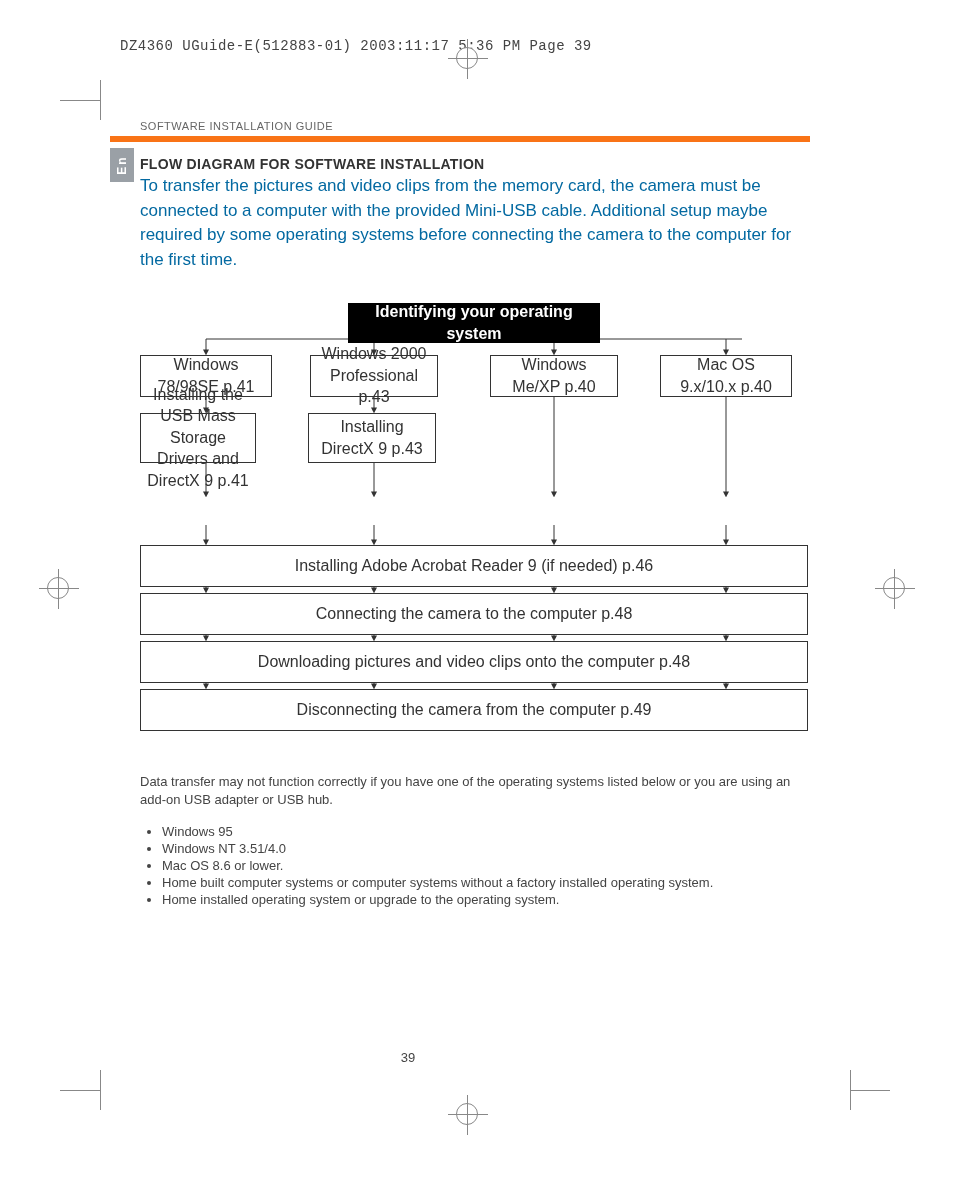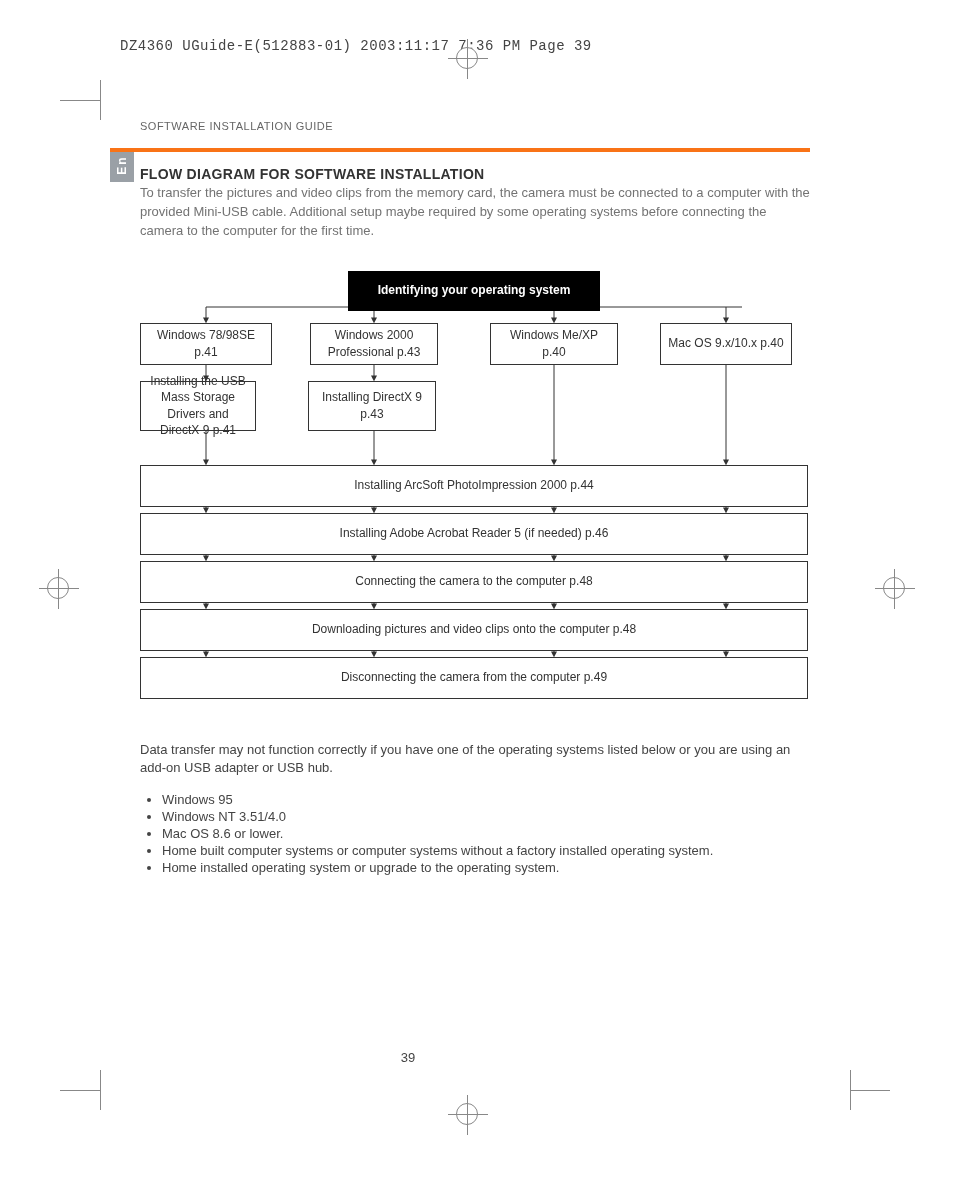--- a/index.html
+++ b/index.html
@@ -62,22 +62,22 @@
   .page {
     position: absolute;
     top: 120px;
     left: 110px;
     width: 700px;
   }
   .section-label {
     font-size: 11px;
     letter-spacing: 0.5px;
     color: #666;
-    border-bottom: 4px solid #f97316;
-    padding: 0 0 16px 30px;
+    border-bottom: 6px solid #f97316;
+    padding: 0 0 4px 30px;
     margin-bottom: 14px;
   }
   .lang-badge {
     position: absolute;
     top: 148px;
     left: 110px;
     width: 24px;
     height: 34px;
     background: #9aa0a6;
     color: #fff;
@@ -92,34 +92,34 @@
     letter-spacing: 2px;
   }
   .content { padding-left: 30px; }
   .title {
     font-weight: bold;
     font-size: 14px;
     letter-spacing: 0.3px;
     margin-bottom: 2px;
   }
   .para {
-    font-size: 13px;
+    font-size: 17px;
     line-height: 1.45;
-    color: #737373;
+    color: #0369a1;
   }
   .diagram {
     position: relative;
     height: 430px;
     margin: 30px 0 20px 0;
   }
   .dbox {
     position: absolute;
     border: 1px solid #333;
     background: #fff;
-    font-size: 12px;
+    font-size: 16px;
     text-align: center;
     display: flex;
     align-items: center;
     justify-content: center;
     padding: 20px 6px;
     line-height: 1.35;
   }
   .dbox.header {
     background: #000;
     color: #fff;
@@ -153,21 +153,21 @@
     left: 0;
     width: 816px;
     text-align: center;
     font-size: 13px;
     color: #444;
   }
 </style>
 </head>
 <body>
 
-<div class="header-line">DZ4360 UGuide-E(512883-01)  2003:11:17  7:36 PM  Page 39</div>
+<div class="header-line">DZ4360 UGuide-E(512883-01)  2003:11:17  5:36 PM  Page 39</div>
 
 <div class="reg-mark reg-top"></div>
 <div class="reg-mark reg-bottom"></div>
 <div class="reg-mark reg-left"></div>
 <div class="reg-mark reg-right"></div>
 
 <div class="crop crop-tl">
     <span class="h"></span>
     <span class="v"></span>
   </div>
@@ -243,22 +243,21 @@
       <div class="dbox header" style="top:0;left:208px;width:252px;height:26px">Identifying your operating system</div>
 
       <div class="dbox" style="top:52px;left:0;width:132px;height:40px">Windows 78/98SE p.41</div>
       <div class="dbox" style="top:52px;left:170px;width:128px;height:40px">Windows 2000 Professional p.43</div>
       <div class="dbox" style="top:52px;left:350px;width:128px;height:40px">Windows Me/XP p.40</div>
       <div class="dbox" style="top:52px;left:520px;width:132px;height:40px">Mac OS 9.x/10.x p.40</div>
 
       <div class="dbox" style="top:110px;left:0;width:116px;height:50px">Installing the USB Mass Storage Drivers and DirectX 9 p.41</div>
       <div class="dbox" style="top:110px;left:168px;width:128px;height:50px">Installing DirectX 9 p.43</div>
 
-      <div class="dbox fullrow" style="top:194px">Installing ArcSoft PhotoImpression 2000 p.44</div>
-      <div class="dbox fullrow" style="top:242px">Installing Adobe Acrobat Reader 5 (if needed) p.46</div>
+      <div class="dbox fullrow" style="top:242px">Installing Adobe Acrobat Reader 9 (if needed) p.46</div>
       <div class="dbox fullrow" style="top:290px">Connecting the camera to the computer p.48</div>
       <div class="dbox fullrow" style="top:338px">Downloading pictures and video clips onto the computer p.48</div>
       <div class="dbox fullrow" style="top:386px">Disconnecting the camera from the computer p.49</div>
     </div>
 
     <div class="note">Data transfer may not function correctly if you have one of the operating systems listed below or you are using an add-on USB adapter or USB hub.</div>
 
     <ul class="oslist">
       <li>Windows 95</li>
       <li>Windows NT 3.51/4.0</li>

